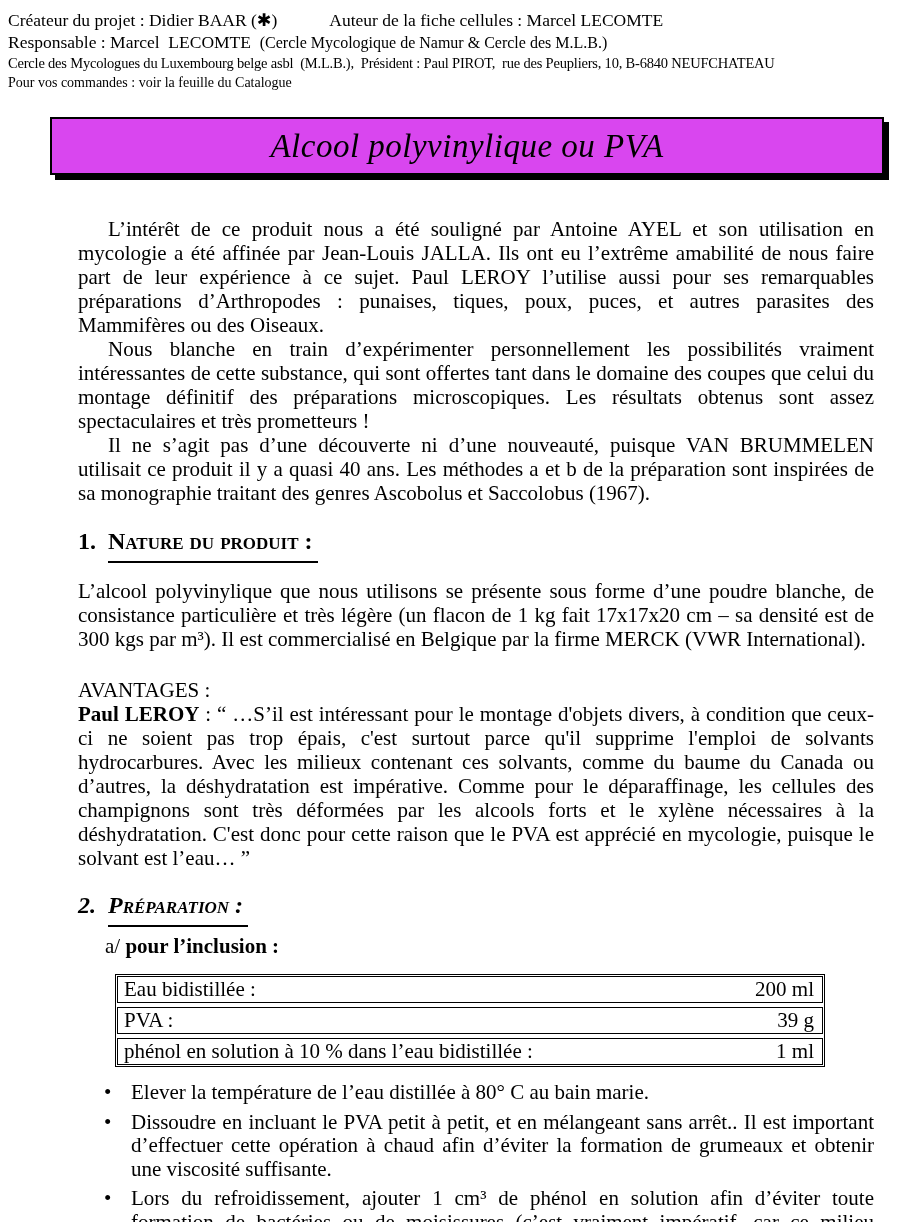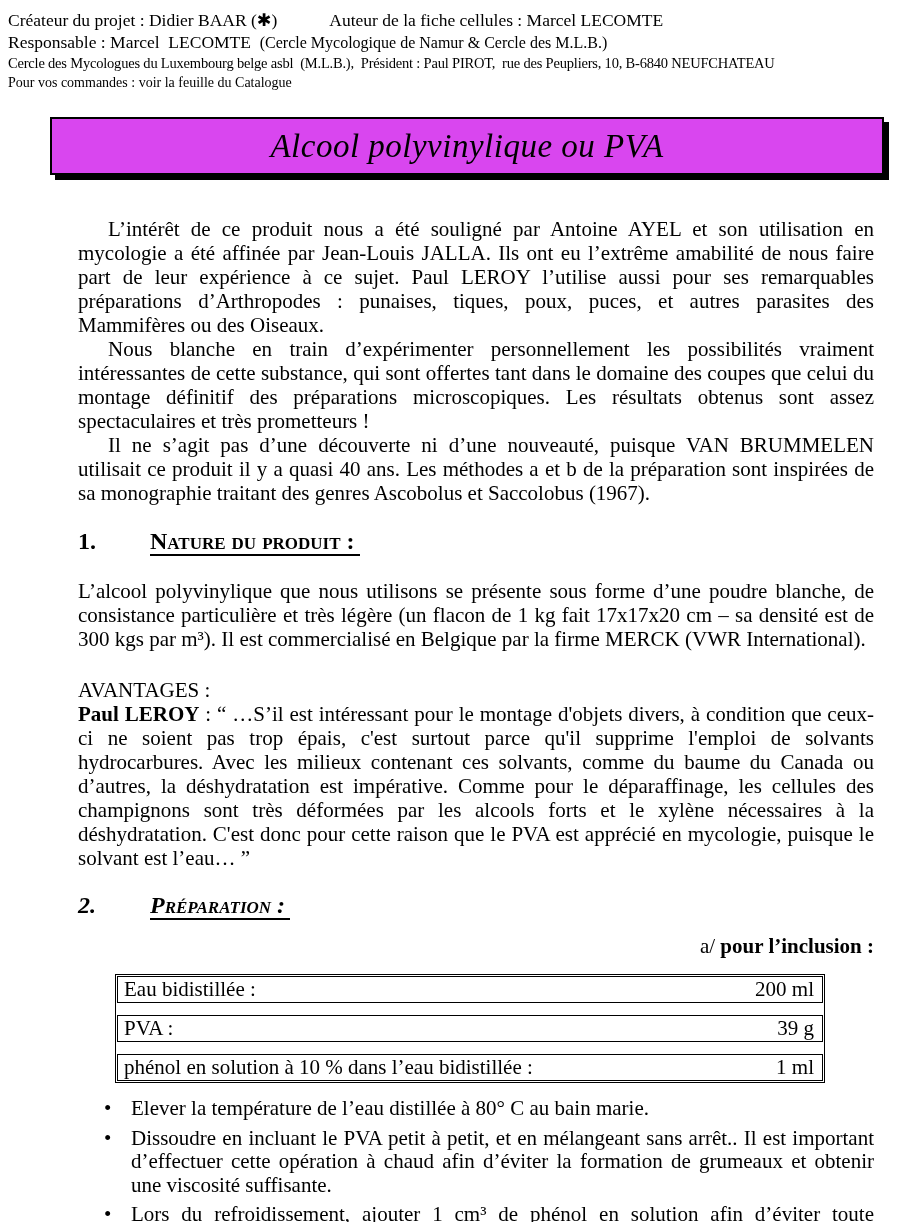--- a/index.html
+++ b/index.html
@@ -70,50 +70,49 @@
   .sec-heading {
     font-weight: bold;
     font-size: 24px;
     line-height: 30px;
     text-align: left;
   }
   .sec-heading .sec-num { margin-right: 12px; }
   .sec-heading .sec-title {
     font-variant: small-caps;
     border-bottom: 2.5px solid #000;
-    padding-bottom: 0;
+    padding-bottom: 7px;
     padding-right: 5px;
-    margin-left: 42px;
   }
   .h1-block { margin-top: 21px; margin-bottom: 23px; }
   .h2-block { margin-top: 20px; margin-bottom: 14px; font-style: italic; }
   .advantages { margin-top: 27px; }
   .bold { font-weight: bold; }
   .sub-line {
     margin-left: 27px;
     margin-bottom: 7px;
-    text-align: right;
+    text-align: left;
   }
   
   .tbl {
     border: 1px solid #000;
     padding: 1px;
     width: 706px;
     margin-left: 37px;
     margin-top: 16px;
   }
   .tbl-row {
     border: 1px solid #000;
     display: flex;
     justify-content: space-between;
     align-items: baseline;
     padding: 0 8px 1px 6px;
     line-height: 24px;
   }
-  .tbl-row + .tbl-row { margin-top: 12px; gap: 32px; }
+  .tbl-row + .tbl-row { margin-top: 4px; gap: 32px; }
   
   .bullets {
     margin: 14px 0 0 0;
     padding: 0 0 0 53px;
     list-style: none;
   }
   .bullets li {
     position: relative;
     margin-bottom: 6px;
     line-height: 23.5px;

